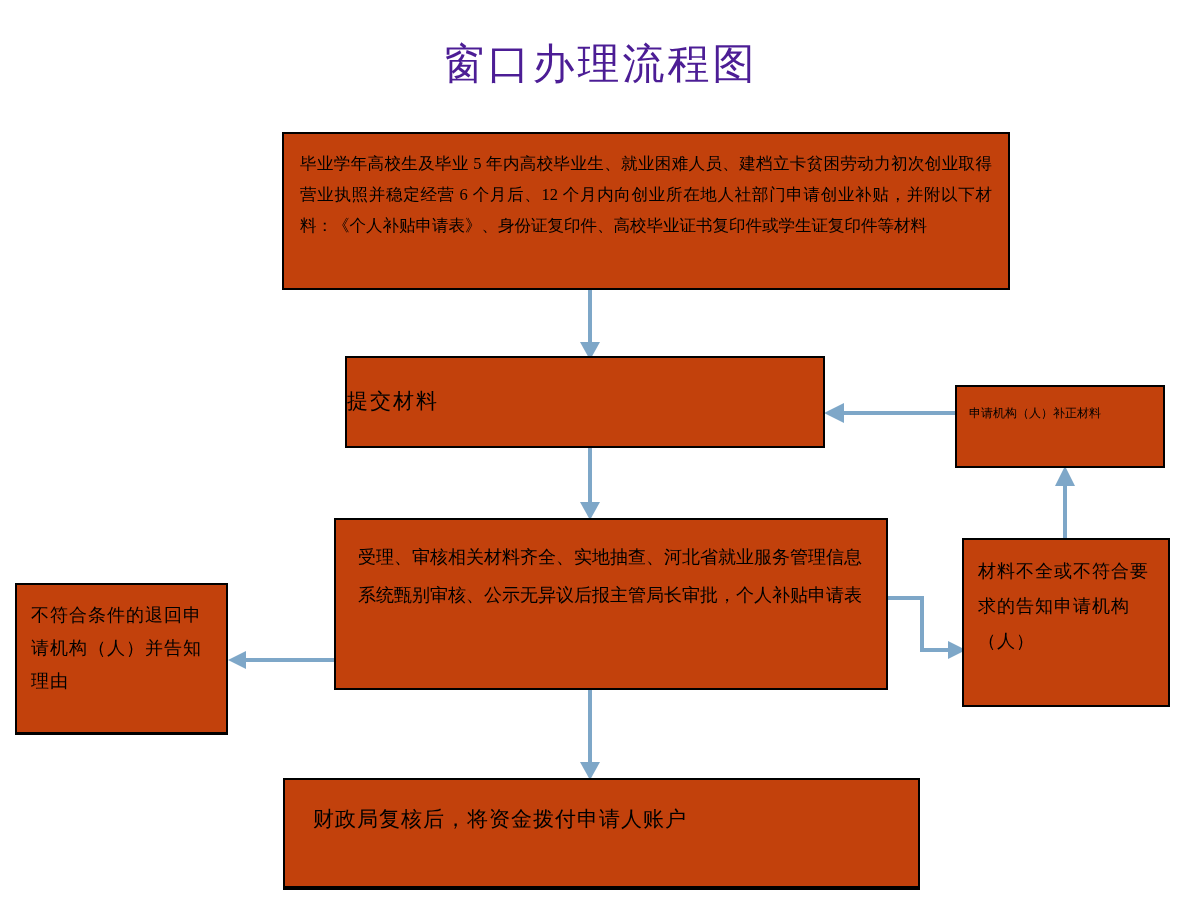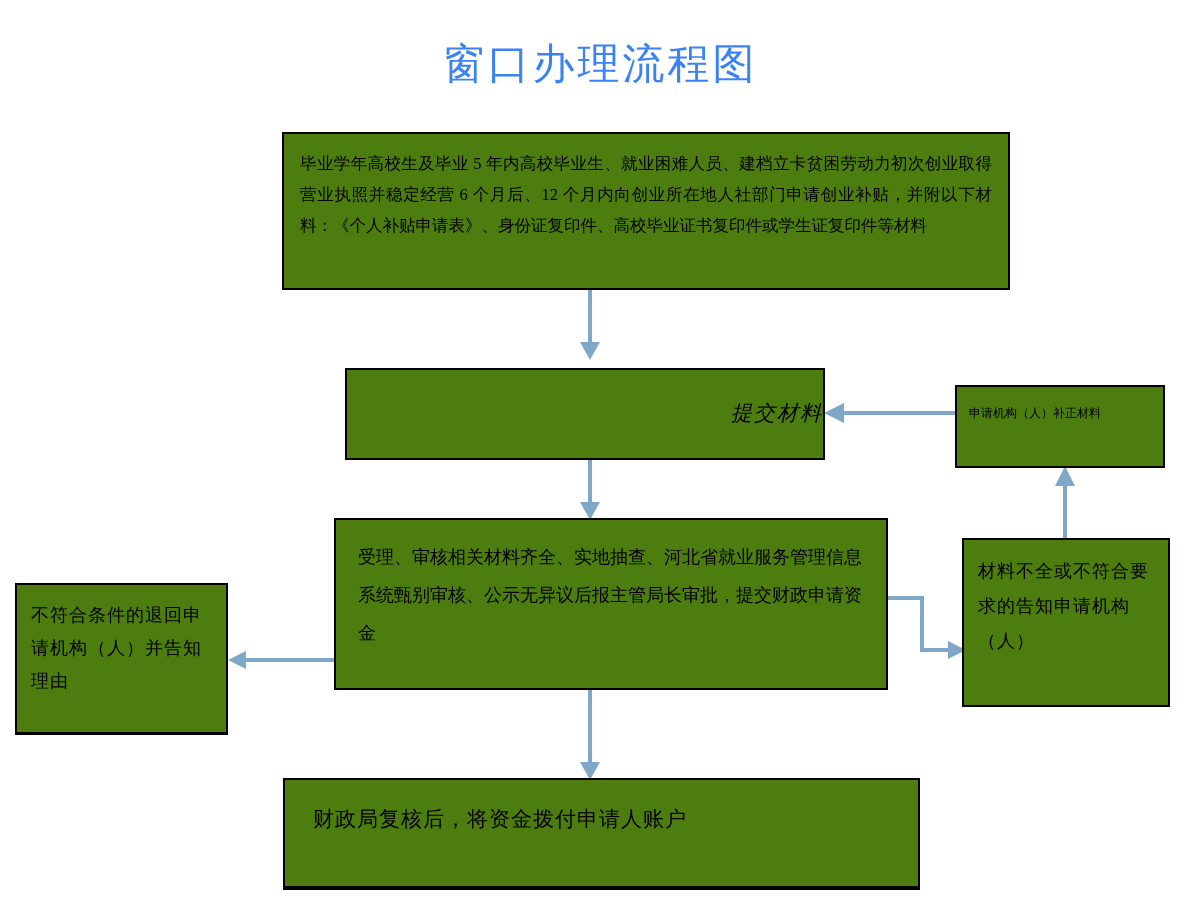--- a/index.html
+++ b/index.html
@@ -21,27 +21,27 @@
   .title {
     position: absolute;
     left: 0;
     top: 36px;
     width: 1200px;
     text-align: center;
     font-size: 42px;
     letter-spacing: 3px;
     font-family: "Liberation Serif", "DejaVu Serif", serif;
     font-weight: 400;
-    color: #3b82f6;
+    color: #4c1d95;
   }
   .node {
     position: absolute;
     box-sizing: border-box;
     border: 2px solid #000000;
-    background: #4d7c0f;
+    background: #c2410c;
     color: #000000;
     font-family: "Liberation Serif", "DejaVu Serif", serif;
   }
   .node .txt {
     display: block;
     white-space: pre-line;
   }
   
   #box-intro {
     left: 282px;
@@ -49,27 +49,26 @@
     width: 728px;
     height: 158px;
     padding: 14px 16px 0 16px;
     font-size: 16.5px;
     line-height: 31px;
     text-align: justify;
   }
   
   #box-submit {
     left: 345px;
-    top: 368px;
+    top: 356px;
     width: 480px;
     height: 92px;
     font-size: 21px;
     line-height: 92px;
-    text-align: right;
-    font-style: italic;
+    text-align: left;
   }
   #box-submit .txt { line-height: 50px; padding-top: 18px; letter-spacing: 2px; }
   
   #box-review {
     left: 334px;
     top: 518px;
     width: 554px;
     height: 172px;
     padding: 18px 18px 0 22px;
     font-size: 18px;
@@ -191,21 +190,21 @@
 
   <div class="node" id="box-intro">
     <span class="txt">毕业学年高校生及毕业 5 年内高校毕业生、就业困难人员、建档立卡贫困劳动力初次创业取得营业执照并稳定经营 6 个月后、12 个月内向创业所在地人社部门申请创业补贴，并附以下材料：《个人补贴申请表》、身份证复印件、高校毕业证书复印件或学生证复印件等材料</span>
   </div>
 
   <div class="node" id="box-submit">
     <span class="txt">提交材料</span>
   </div>
 
   <div class="node" id="box-review">
-    <span class="txt">受理、审核相关材料齐全、实地抽查、河北省就业服务管理信息系统甄别审核、公示无异议后报主管局长审批，提交财政申请资金</span>
+    <span class="txt">受理、审核相关材料齐全、实地抽查、河北省就业服务管理信息系统甄别审核、公示无异议后报主管局长审批，个人补贴申请表</span>
   </div>
 
   <div class="node" id="box-payout">
     <span class="txt">财政局复核后，将资金拨付申请人账户</span>
   </div>
 
   <div class="node" id="box-notify">
     <span class="txt">材料不全或不符合要求的告知申请机构（人）</span>
   </div>
 

